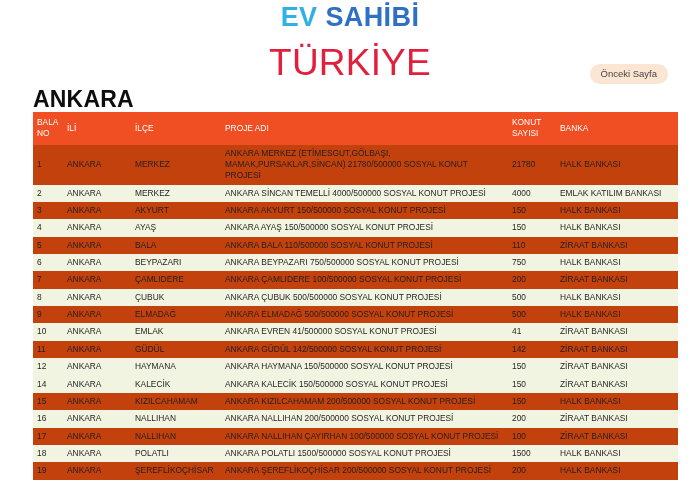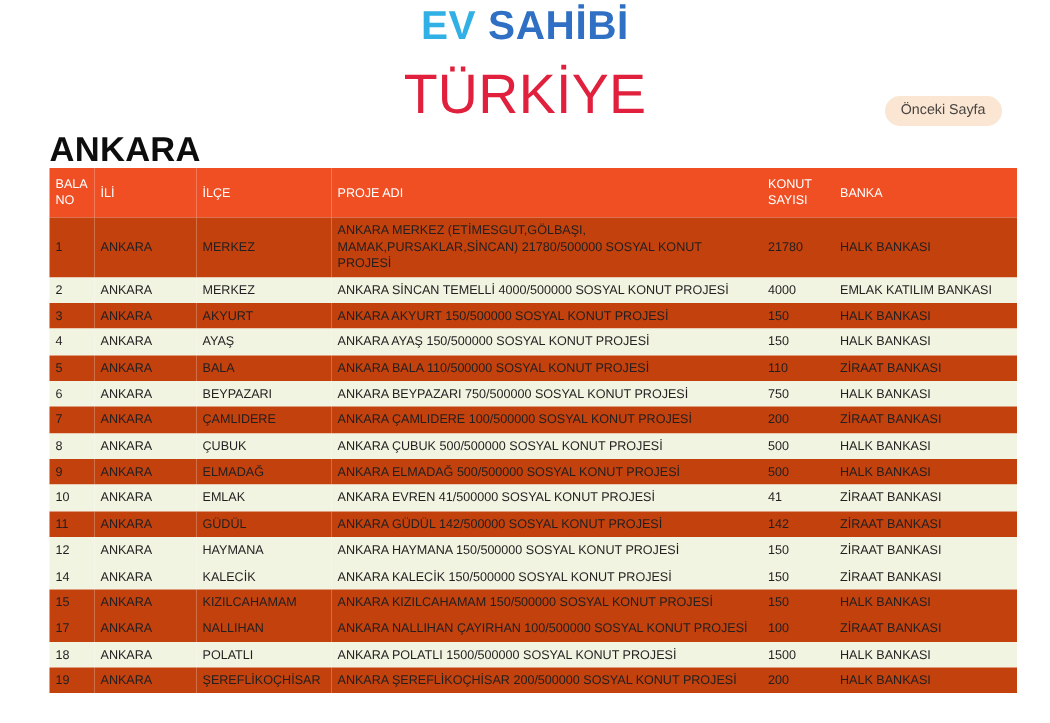--- a/index.html
+++ b/index.html
@@ -254,23 +254,31 @@
           <td>ANKARA</td>
           <td>KALECİK</td>
           <td>ANKARA KALECİK 150/500000 SOSYAL KONUT PROJESİ</td>
           <td>150</td>
           <td>ZİRAAT BANKASI</td>
         </tr>
         <tr class="plain">
           <td>15</td>
           <td>ANKARA</td>
           <td>KIZILCAHAMAM</td>
-          <td>ANKARA KIZILCAHAMAM 150/500000 SOSYAL KONUT PROJESİ</td>
-          <td>150</td>
-          <td>HALK BANKASI</td>
+          <td>ANKARA KIZILCAHAMAM 200/500000 SOSYAL KONUT PROJESİ</td>
+          <td>150</td>
+          <td>HALK BANKASI</td>
+        </tr>
+        <tr class="alt">
+          <td>16</td>
+          <td>ANKARA</td>
+          <td>NALLIHAN</td>
+          <td>ANKARA NALLIHAN 200/500000 SOSYAL KONUT PROJESİ</td>
+          <td>200</td>
+          <td>ZİRAAT BANKASI</td>
         </tr>
         <tr class="plain">
           <td>17</td>
           <td>ANKARA</td>
           <td>NALLIHAN</td>
           <td>ANKARA NALLIHAN ÇAYIRHAN 100/500000 SOSYAL KONUT PROJESİ</td>
           <td>100</td>
           <td>ZİRAAT BANKASI</td>
         </tr>
         <tr class="alt">

